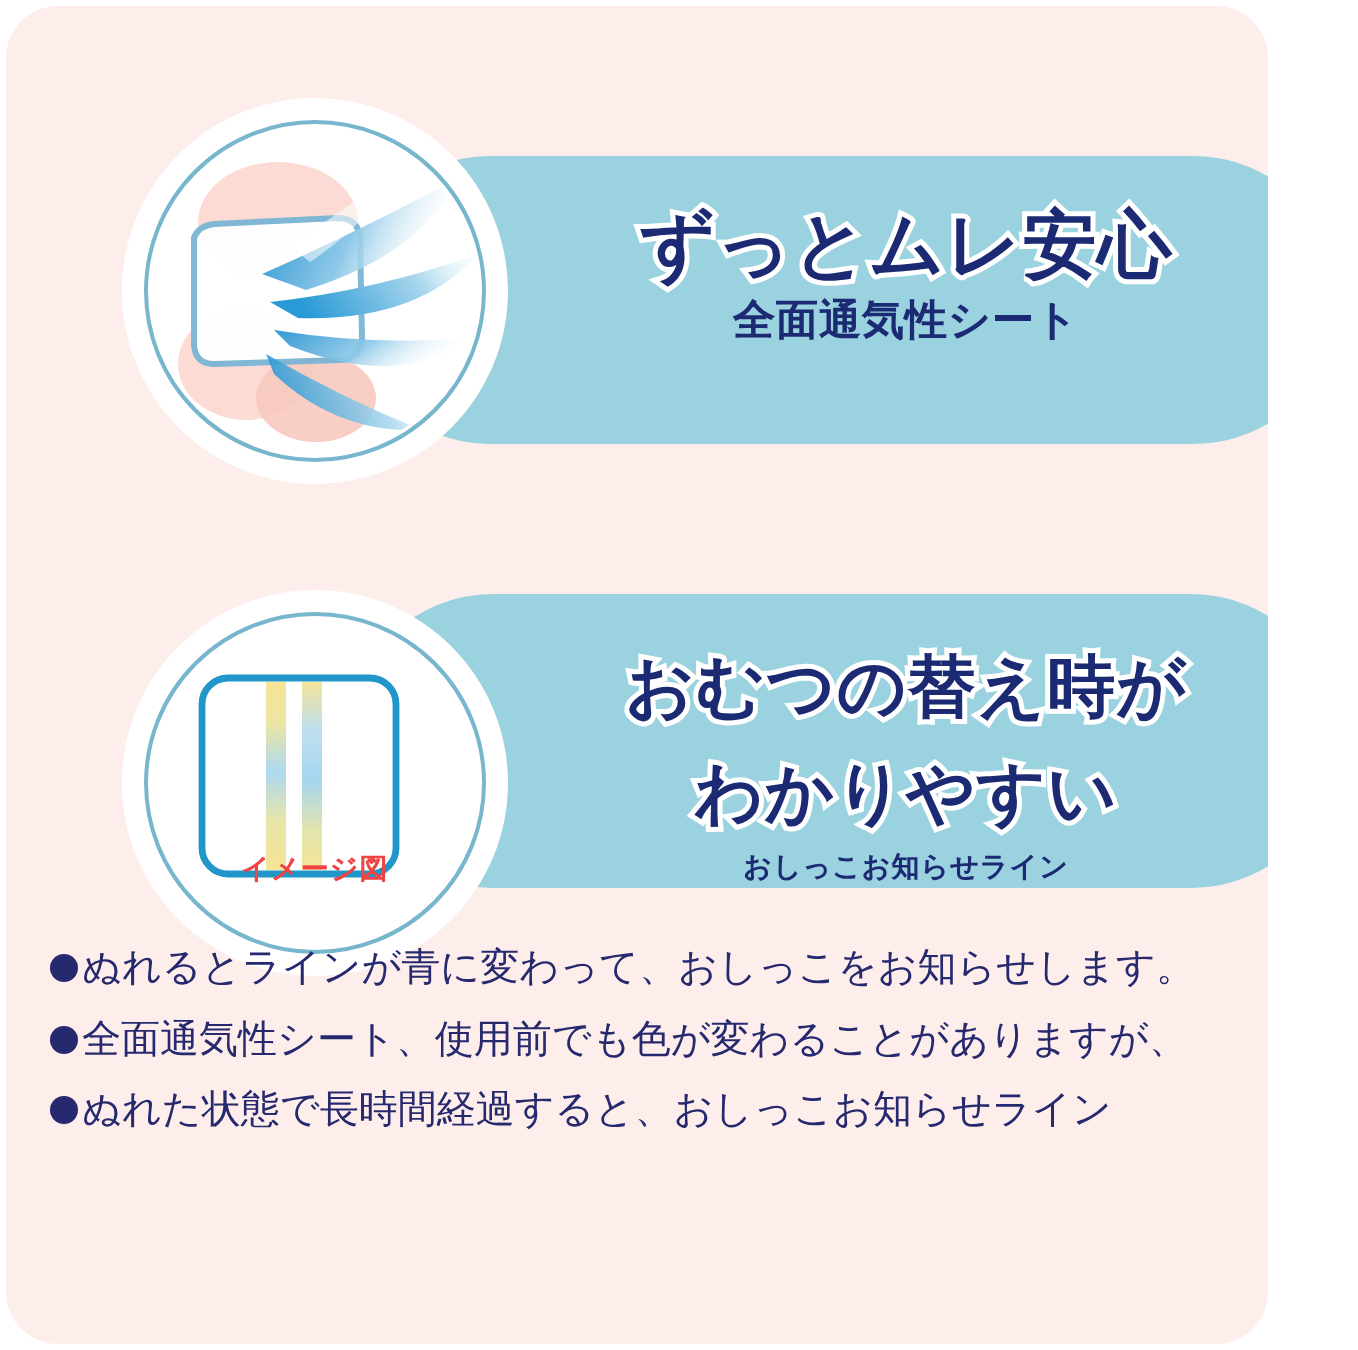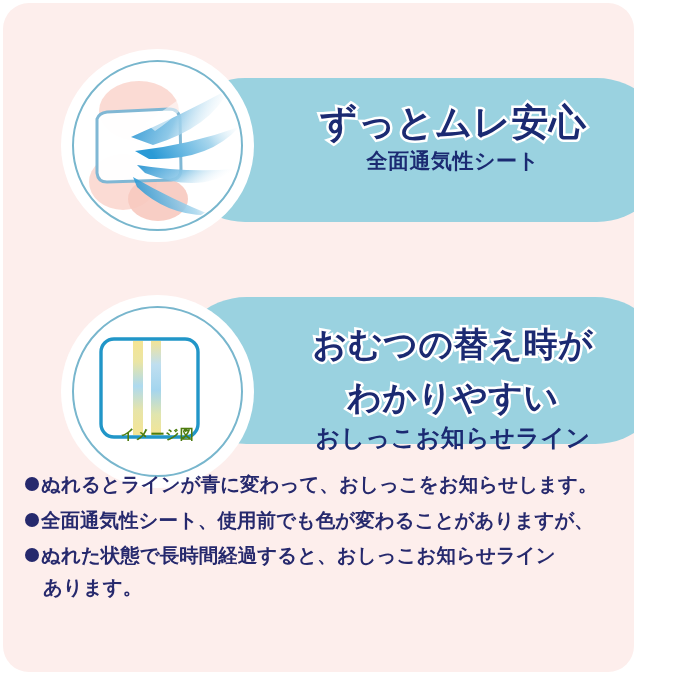--- a/index.html
+++ b/index.html
@@ -113,34 +113,34 @@
   }
   .subline {
     color: #1b2a72;
     font-weight: bold;
     font-size: 21px;
     letter-spacing: 0.5px;
     display: block;
     margin-top: 9px;
   }
   .subline-2 {
-    font-size: 24px;
+    font-size: 14px;
     margin-top: 7px;
   }
 
   
   .notes {
     position: absolute;
     left: 22px;
     top: 466px;
     width: 636px;
     color: #26296d;
     font-size: 19.5px;
     line-height: 1.62;
-    font-weight: 700;
+    font-weight: 400;
   }
   .note {
     display: flex;
     align-items: flex-start;
     margin-bottom: 4px;
   }
   .note-bullet {
     flex: 0 0 auto;
     width: 14px;
     height: 14px;
@@ -160,21 +160,21 @@
 
   
   .img-caption {
     position: absolute;
     left: 0;
     top: 131px;
     width: 193px;
     text-align: center;
     font-size: 14px;
     font-weight: bold;
-    color: #4d7c0f;
+    color: #ef4444;
     letter-spacing: 0.5px;
   }
 </style>
 </head>
 <body>
 
 <div class="poster">
 
   <div class="feature feature-1">
 
@@ -273,19 +273,18 @@
       <span class="note-bullet"></span>
       <span class="note-body">
         <span>全面通気性シート、使用前でも色が変わることがありますが、</span>
       </span>
     </div>
 
     <div class="note">
       <span class="note-bullet"></span>
       <span class="note-body">
         <span>ぬれた状態で長時間経過すると、おしっこお知らせライン</span>
-        <span class="note-line2">あります。</span>
       </span>
     </div>
 
   </div>
 
 </div>
 
 </body></html>

